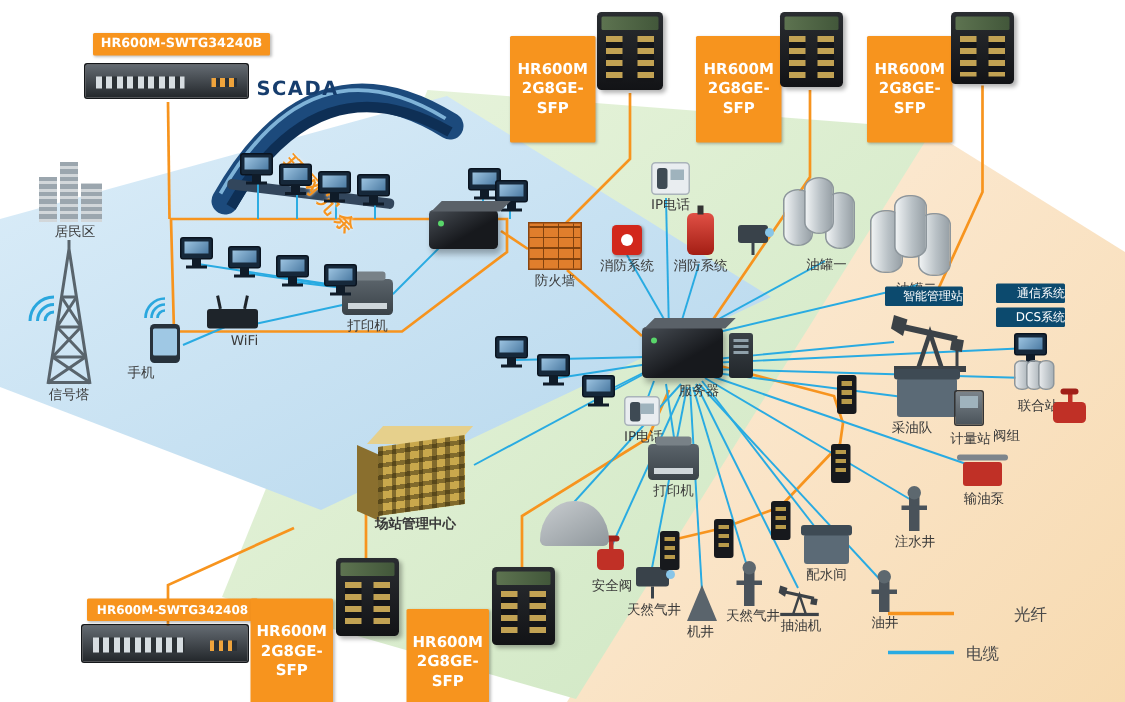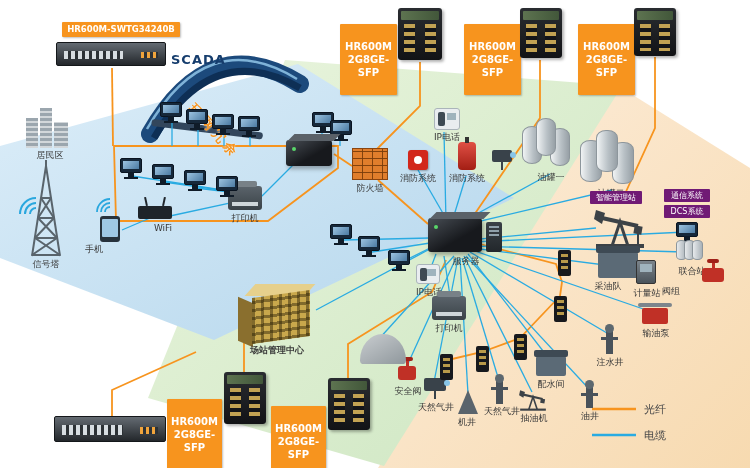--- a/index.html
+++ b/index.html
@@ -6,21 +6,21 @@
   html,body{background:#fff}
   body{font-family:"DejaVu Sans","Liberation Sans",sans-serif}
   .stage{position:relative;width:750px;height:468px;background:#fff;overflow:hidden}
   .abs{position:absolute}
   svg.bg{position:absolute;left:0;top:0}
   .lbl{position:absolute;font-size:9px;color:#3a3a3a;text-align:center;line-height:1.15;white-space:nowrap}
   .leg{position:absolute;font-size:11px;color:#4a4a4a}
   .tag{position:absolute;background:#F7941E;color:#fff;font-weight:bold;text-align:center;border-radius:1px;box-shadow:1px 1px 2px rgba(0,0,0,.25)}
   .tag.one{font-size:8.5px;height:15px;line-height:15px}
   .tag.two{font-size:10px;line-height:1.3;padding:16px 0}
-  .darktag{position:absolute;background:#701a75;color:#fff;font-size:8px;height:13px;line-height:13px;text-align:center;border-radius:1px}
+  .darktag{position:absolute;background:#0c4a6e;color:#fff;font-size:8px;height:13px;line-height:13px;text-align:right;border-radius:1px}
   .scada{position:absolute;color:#163d6d;font-weight:bold;font-size:13px;letter-spacing:1px}
   .ringtext{position:absolute;color:#F7941E;font-weight:bold;font-size:13px;letter-spacing:4px;white-space:nowrap;
     transform:rotate(48deg);transform-origin:0 0;text-shadow:0 0 2px rgba(255,255,255,.8)}
   
   .pc{width:24px;height:21px}
   .pc i{position:absolute;left:0;top:0;width:22px;height:15px;background:#16283a;border-radius:2px;border:1px solid #0a1420}
   .pc i::after{content:"";position:absolute;left:2px;top:2px;right:2px;bottom:3px;background:linear-gradient(135deg,#9cc3e0,#4c7ba3)}
   .pc::after{content:"";position:absolute;left:8px;top:14px;width:6px;height:6px;background:#0f1b28}
   .pc::before{content:"";position:absolute;left:4px;top:19px;width:14px;height:2px;background:#0f1b28}
   .rack{background:linear-gradient(#646b72,#23272b);border:1px solid #14171a;border-radius:2px}
@@ -209,20 +209,21 @@
 
   <div class="tag two" style="left:578px;top:24px;width:57px">
     <div>HR600M</div>
     <div>2G8GE-SFP</div>
   </div>
   <div class="abs din" style="left:634px;top:8px;width:42px;height:48px">
       <i class="dcol l"></i>
       <i class="dcol r"></i>
     </div>
 
+  <div class="tag one" style="left:58px;top:399px;width:114px;font-size:8px">HR600M-SWTG342408</div>
   <div class="abs rack" style="left:54px;top:416px;width:112px;height:26px"></div>
 
   <div class="tag two" style="left:167px;top:399px;width:55px">
     <div>HR600M</div>
     <div>2G8GE-SFP</div>
   </div>
   <div class="abs din" style="left:224px;top:372px;width:42px;height:52px">
       <i class="dcol l"></i>
       <i class="dcol r"></i>
     </div>
@@ -413,16 +414,16 @@
   <div class="lbl" style="left:514px;top:413px;width:40px">抽油机</div>
 
   <div class="abs mound" style="left:360px;top:334px;width:46px;height:30px"></div>
 
   <div class="abs fsw" style="left:558px;top:250px;width:13px;height:26px"></div>
   <div class="abs fsw" style="left:554px;top:296px;width:13px;height:26px"></div>
   <div class="abs fsw" style="left:514px;top:334px;width:13px;height:26px"></div>
   <div class="abs fsw" style="left:476px;top:346px;width:13px;height:26px"></div>
   <div class="abs fsw" style="left:440px;top:354px;width:13px;height:26px"></div>
 
-  <div class="leg" style="left:644px;top:402px">光纤</div>
+  <div class="leg" style="left:676px;top:402px">光纤</div>
   <div class="leg" style="left:644px;top:428px">电缆</div>
 
 </div>
 
 </body></html>

